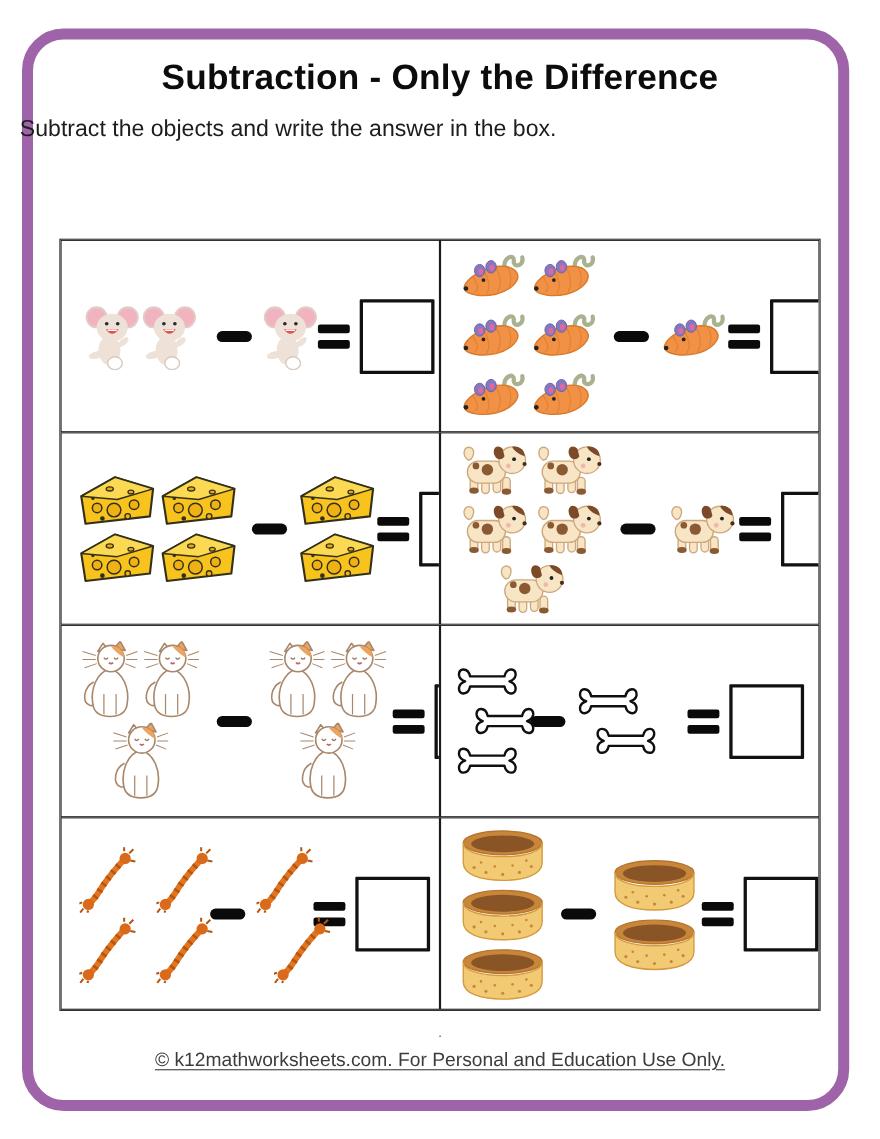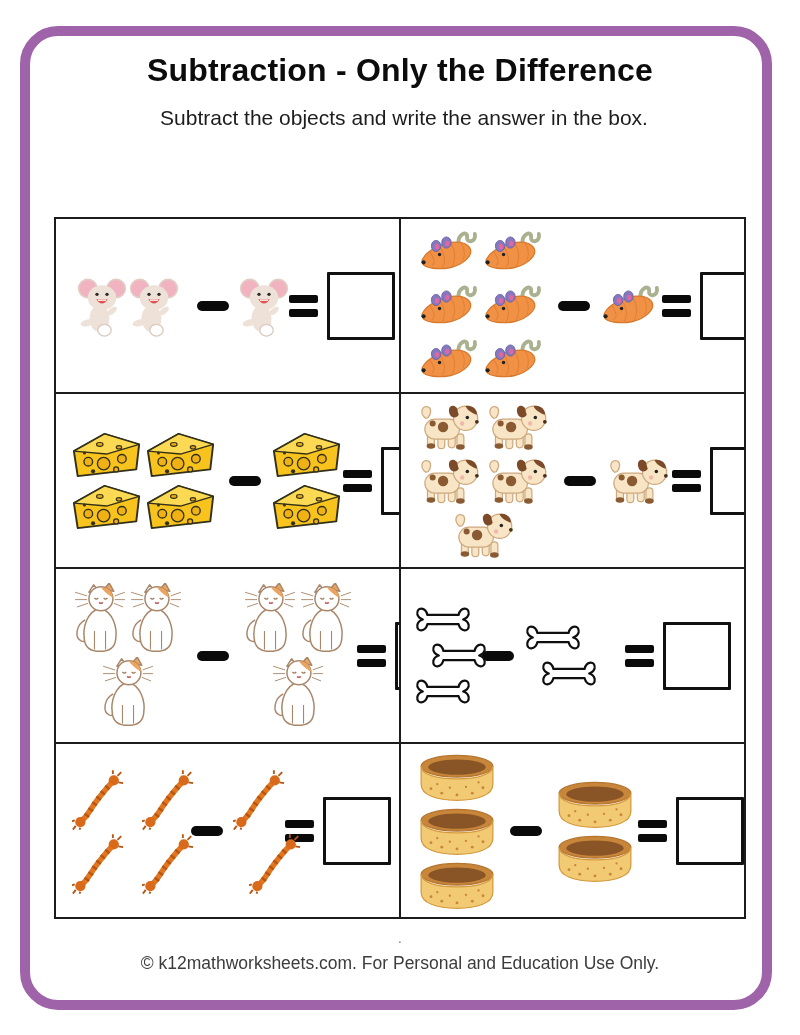--- a/index.html
+++ b/index.html
@@ -10,21 +10,21 @@
   .frame{
     position:absolute;left:20px;top:26px;width:732px;height:964px;
     border:10px solid var(--frame,#9E63A8);border-radius:38px;
     pointer-events:none;
   }
   .title{
     position:absolute;top:52px;left:0;right:0;text-align:center;
     font-size:32px;font-weight:bold;color:#0c0c0c;letter-spacing:.2px;
   }
   .subtitle{
-    position:absolute;top:106px;left:8px;right:0;text-align:center;
+    position:absolute;top:106px;left:18px;right:0;text-align:left;
     font-size:21px;color:#1d1d1d;
   }
   .grid{
     position:absolute;left:54px;top:217px;width:692px;height:702px;
     display:grid;grid-template-columns:1fr 1fr;grid-template-rows:repeat(4,1fr);
     border:1.5px solid var(--grid-line,#1c1c1c);box-sizing:border-box;
   }
   .cell{
     border:1.5px solid var(--grid-line,#1c1c1c);box-sizing:border-box;
     display:flex;align-items:center;padding:0 13px;background:#fff;overflow:hidden;
@@ -48,21 +48,21 @@
   .c5 .minuend{width:118px;}
   .c5 .subtrahend{width:118px;flex-wrap:wrap;}
   .c6 .minuend,.c6 .subtrahend{gap:3px;}
   .c7 .minuend{width:112px;}
   .footer-dot{
     position:absolute;top:933px;left:0;right:0;text-align:center;
     font-size:12px;color:#5a5a5a;line-height:12px;
   }
   .footer{
     position:absolute;top:953px;left:0;right:0;text-align:center;
-    font-size:17.5px;color:#3c3c3c;text-underline-offset:3px;
+    font-size:17.5px;color:#3c3c3c;text-decoration:underline;text-underline-offset:3px;
   }
 </style>
 </head>
 <body style="--frame: #9E63A8; --grid-line: #1c1c1c; --op: #0a0a0a; --box: #111111;">
 
 <div class="frame"></div>
 
 <div class="title">Subtraction - Only the Difference</div>
 <div class="subtitle">Subtract the objects and write the answer in the box.</div>
 

